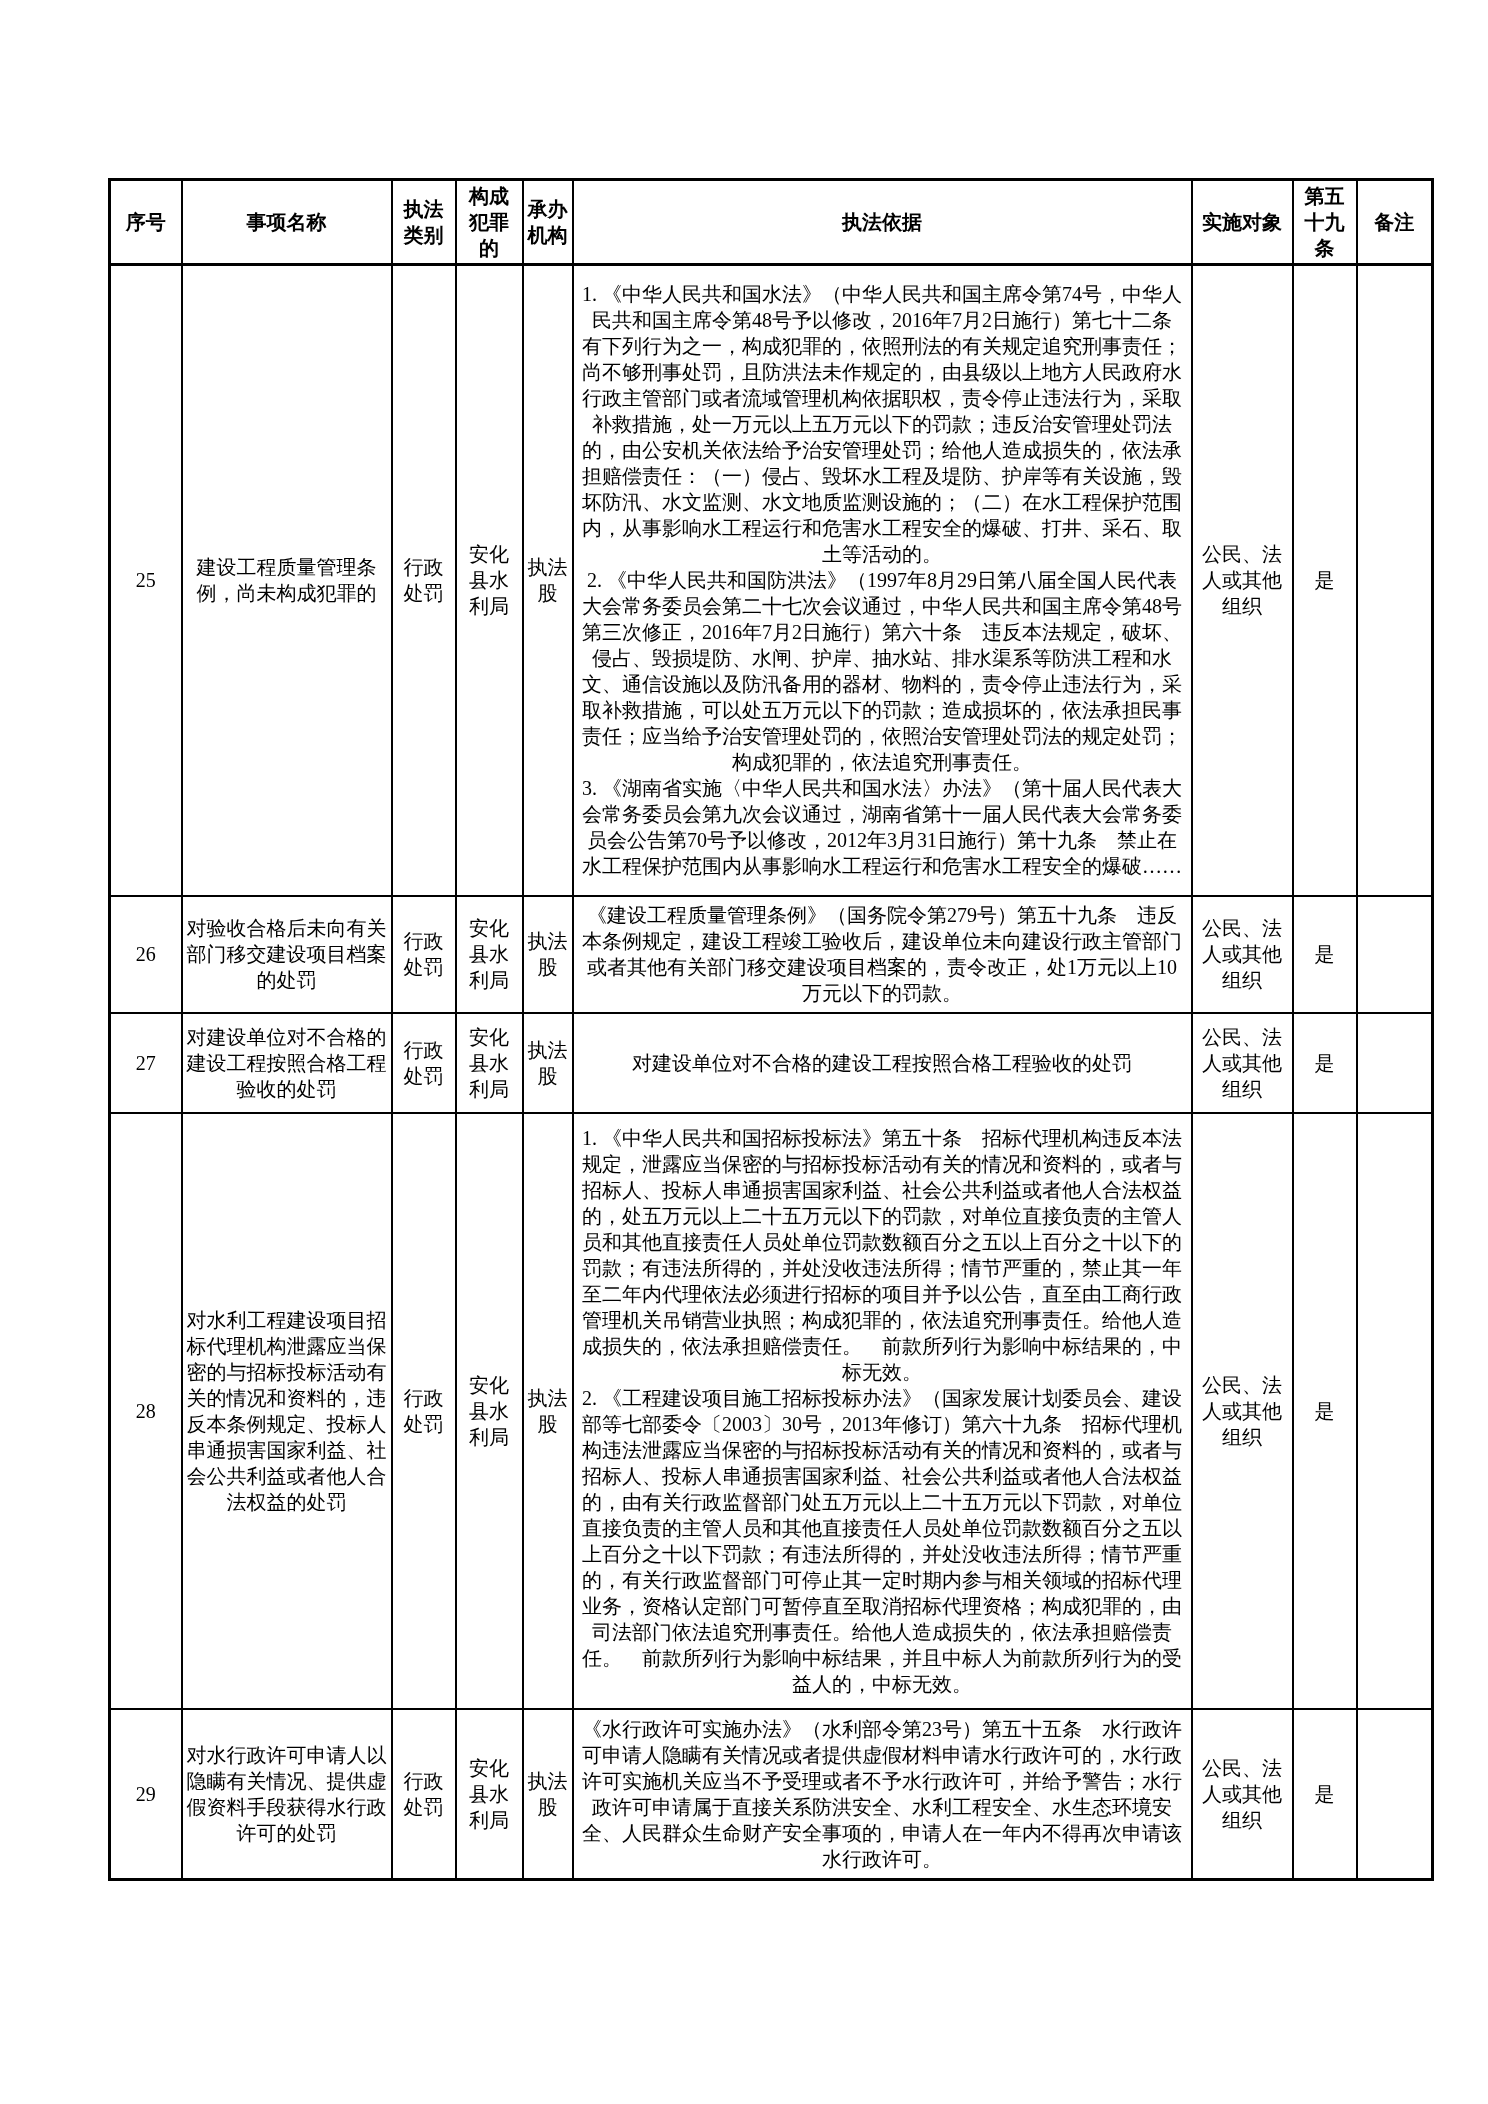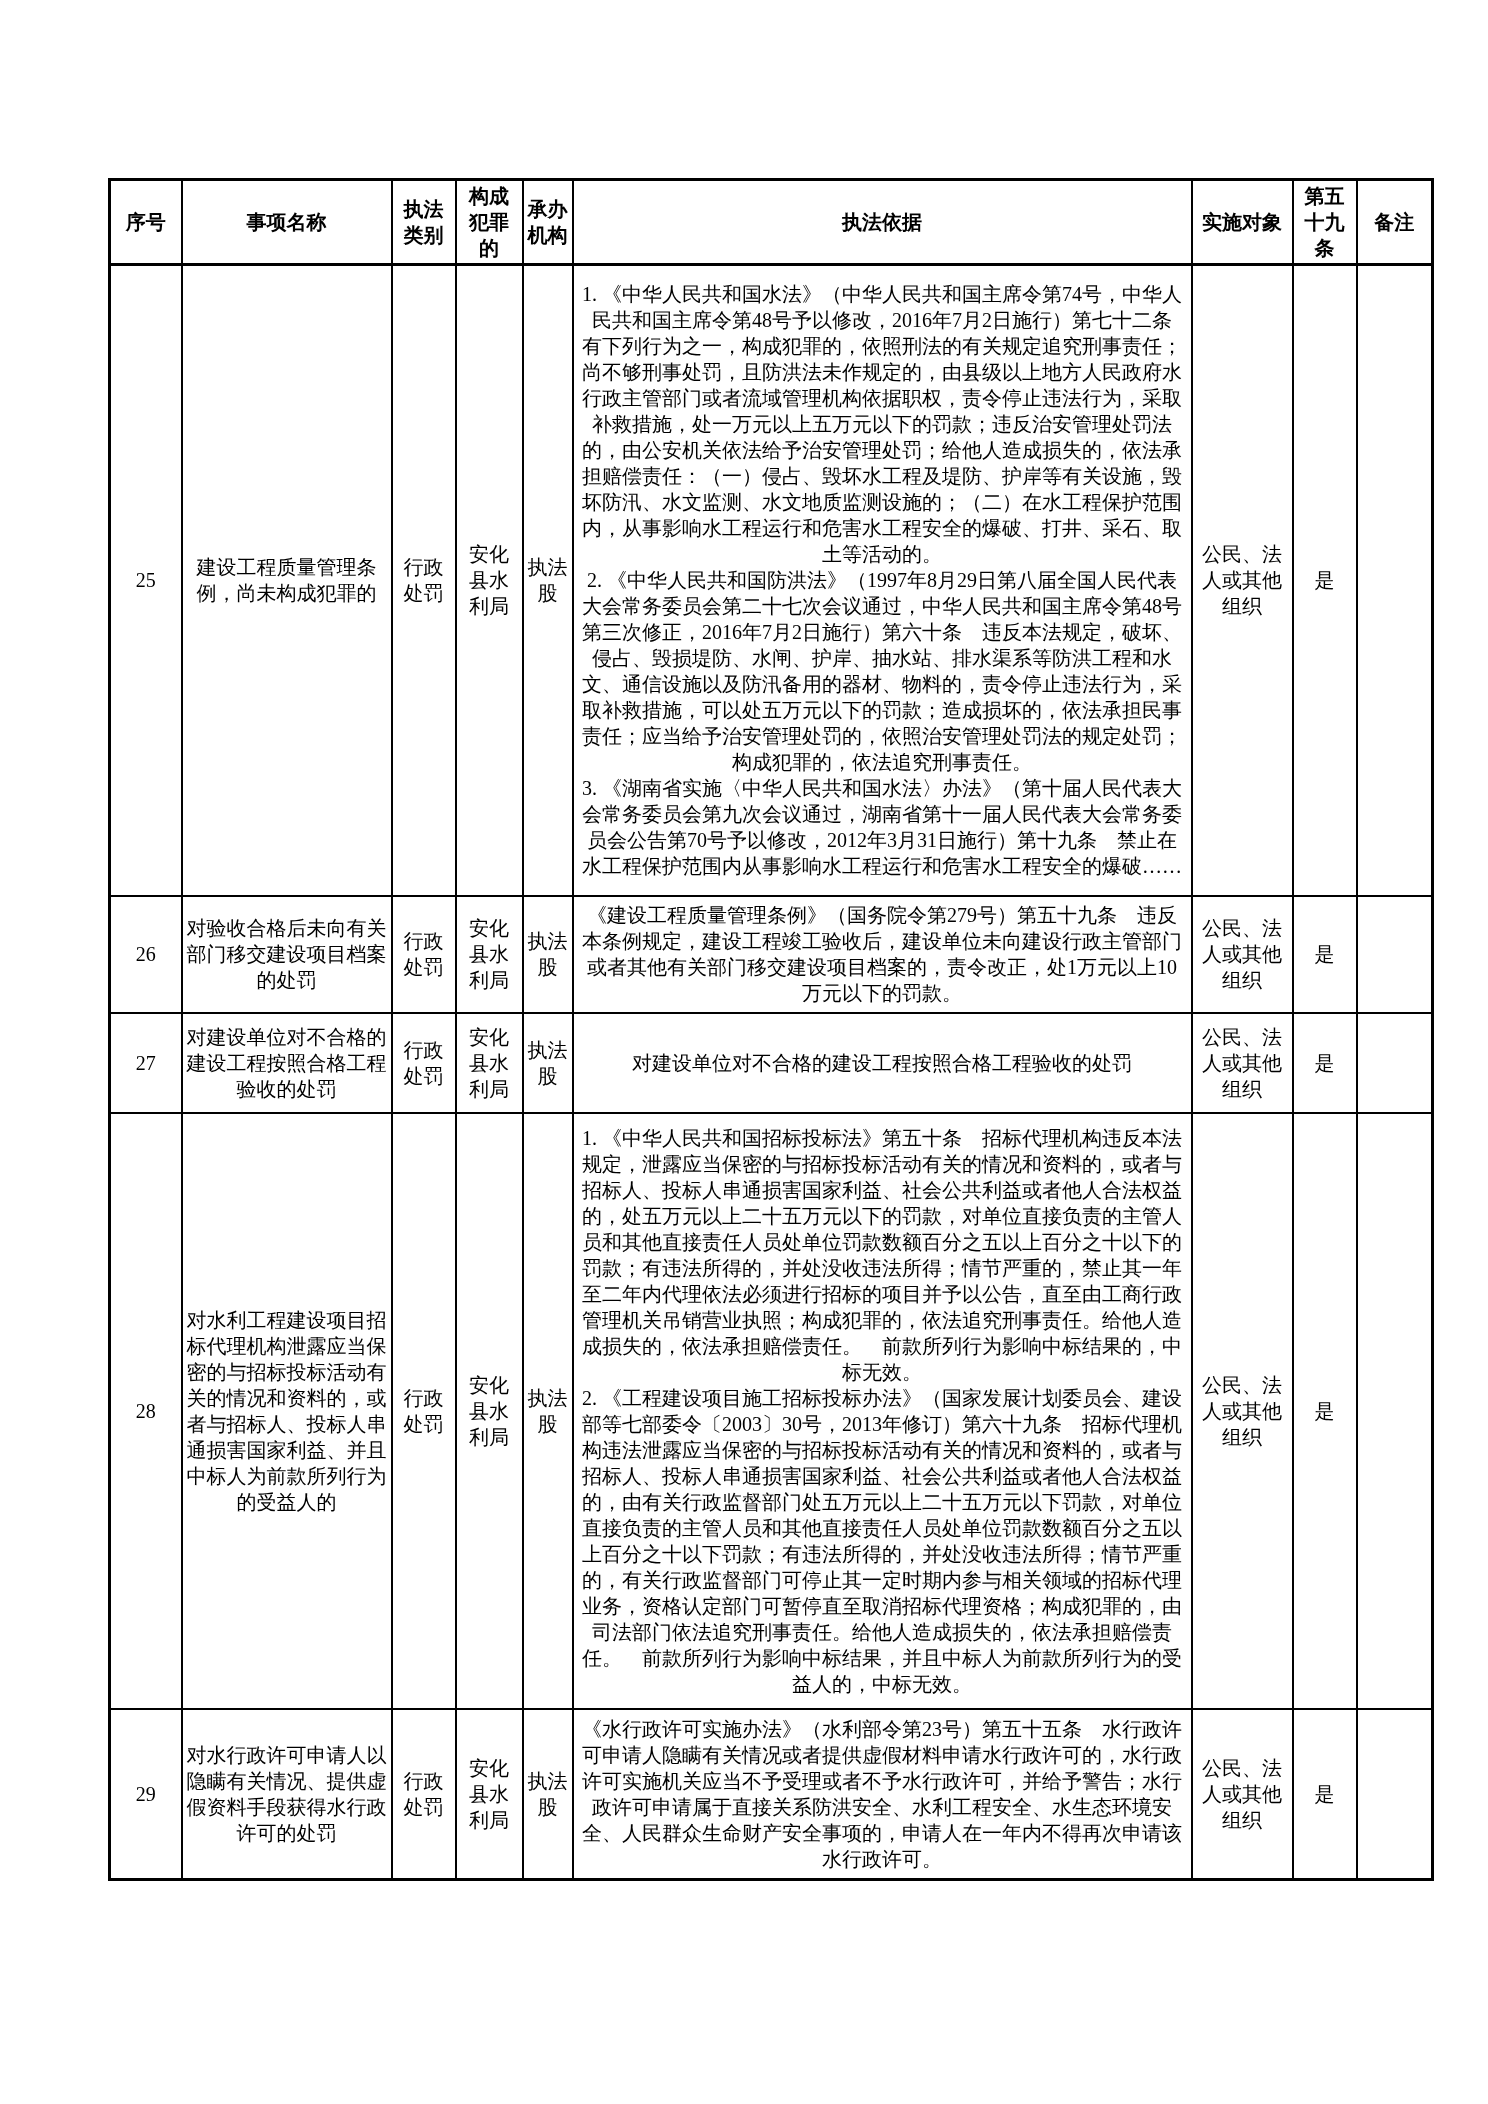--- a/index.html
+++ b/index.html
@@ -112,21 +112,21 @@
         <td class="c-cat">行政处罚</td>
         <td class="c-subj">安化县水利局</td>
         <td class="c-agency">执法股</td>
         <td class="c-basis">对建设单位对不合格的建设工程按照合格工程验收的处罚</td>
         <td class="c-target">公民、法人或其他组织</td>
         <td class="c-inv">是</td>
         <td class="c-remark"></td>
       </tr>
       <tr class="row-28">
         <td class="c-no">28</td>
-        <td class="c-name">对水利工程建设项目招标代理机构泄露应当保密的与招标投标活动有关的情况和资料的，或者与招标人、投标人串通损害国家利益、并且中标人为前款所列行为的受益人的</td>
+        <td class="c-name">对水利工程建设项目招标代理机构泄露应当保密的与招标投标活动有关的情况和资料的，违反本条例规定、投标人串通损害国家利益、社会公共利益或者他人合法权益的处罚</td>
         <td class="c-cat">行政处罚</td>
         <td class="c-subj">安化县水利局</td>
         <td class="c-agency">执法股</td>
         <td class="c-basis">1. 《中华人民共和国招标投标法》第五十条　招标代理机构违反本法规定，泄露应当保密的与招标投标活动有关的情况和资料的，或者与招标人、投标人串通损害国家利益、社会公共利益或者他人合法权益的，处五万元以上二十五万元以下的罚款，对单位直接负责的主管人员和其他直接责任人员处单位罚款数额百分之五以上百分之十以下的罚款；有违法所得的，并处没收违法所得；情节严重的，禁止其一年至二年内代理依法必须进行招标的项目并予以公告，直至由工商行政管理机关吊销营业执照；构成犯罪的，依法追究刑事责任。给他人造成损失的，依法承担赔偿责任。　前款所列行为影响中标结果的，中标无效。
 2. 《工程建设项目施工招标投标办法》（国家发展计划委员会、建设部等七部委令〔2003〕30号，2013年修订）第六十九条　招标代理机构违法泄露应当保密的与招标投标活动有关的情况和资料的，或者与招标人、投标人串通损害国家利益、社会公共利益或者他人合法权益的，由有关行政监督部门处五万元以上二十五万元以下罚款，对单位直接负责的主管人员和其他直接责任人员处单位罚款数额百分之五以上百分之十以下罚款；有违法所得的，并处没收违法所得；情节严重的，有关行政监督部门可停止其一定时期内参与相关领域的招标代理业务，资格认定部门可暂停直至取消招标代理资格；构成犯罪的，由司法部门依法追究刑事责任。给他人造成损失的，依法承担赔偿责任。　前款所列行为影响中标结果，并且中标人为前款所列行为的受益人的，中标无效。</td>
         <td class="c-target">公民、法人或其他组织</td>
         <td class="c-inv">是</td>
         <td class="c-remark"></td>
       </tr>
       <tr class="row-29">

